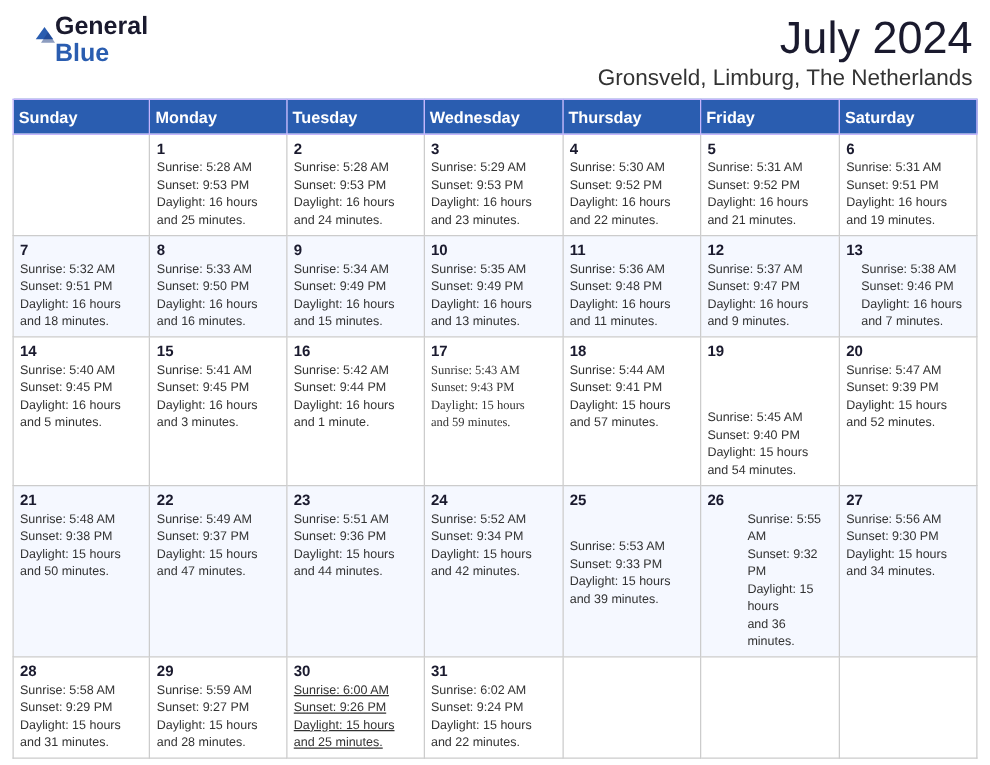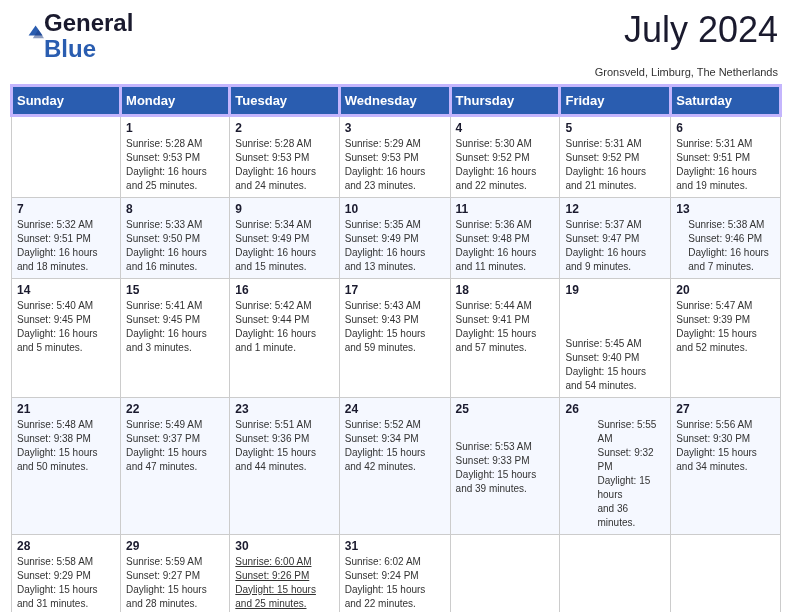--- a/index.html
+++ b/index.html
@@ -16,58 +16,58 @@
       align-items: flex-start;
       margin-bottom: 6px;
       padding: 0 4px;
     }
     .logo {
       display: flex;
       align-items: center;
       gap: 0;
     }
     .logo-text {
-      font-size: 24px;
+      font-size: 20px;
       font-weight: bold;
       line-height: 1.1;
     }
     .logo-general { color: #1a1a2e; }
     .logo-blue { color: #2a5db0; }
     .logo-icon {
       width: 28px;
       height: 28px;
       margin-left: 2px;
     }
     .title-block {
       text-align: right;
     }
     .month-year {
       font-size: 36px;
       font-weight: normal;
       color: #1a1a2e;
       line-height: 1.1;
     }
     .location {
-      font-size: 11px;
+      font-size: 18px;
       color: #333;
-      margin-top: 16px;
+      margin-top: 2px;
     }
     .calendar {
       width: 100%;
       border-collapse: collapse;
       border: 1px solid #ccc;
     }
     .calendar th {
       background: #2a5db0;
       color: #fff;
       font-size: 13px;
       font-weight: bold;
       padding: 6px 4px;
       text-align: left;
-      border: 3px solid #c4b5fd;
+      border: 1px solid #c4b5fd;
     }
     .calendar td {
       vertical-align: top;
       border: 1px solid #ccc;
       padding: 4px 5px;
       font-size: 10px;
       color: #333;
       min-height: 80px;
       width: 113px;
     }
@@ -240,21 +240,21 @@
         </td>
         <td>
           <span class="day-number">16</span>
           <div class="day-info" style="white-space: pre-line;">Sunrise: 5:42 AM
 Sunset: 9:44 PM
 Daylight: 16 hours
 and 1 minute.</div>
         </td>
         <td>
           <span class="day-number">17</span>
-          <div class="day-info" style="white-space: pre-line;">Sunrise: 5:43 AM
+          <div class="day-info" style="white-space: pre-line; font-family: Liberation Serif, serif;">Sunrise: 5:43 AM
 Sunset: 9:43 PM
 Daylight: 15 hours
 and 59 minutes.</div>
         </td>
         <td>
           <span class="day-number">18</span>
           <div class="day-info" style="white-space: pre-line;">Sunrise: 5:44 AM
 Sunset: 9:41 PM
 Daylight: 15 hours
 and 57 minutes.</div>

